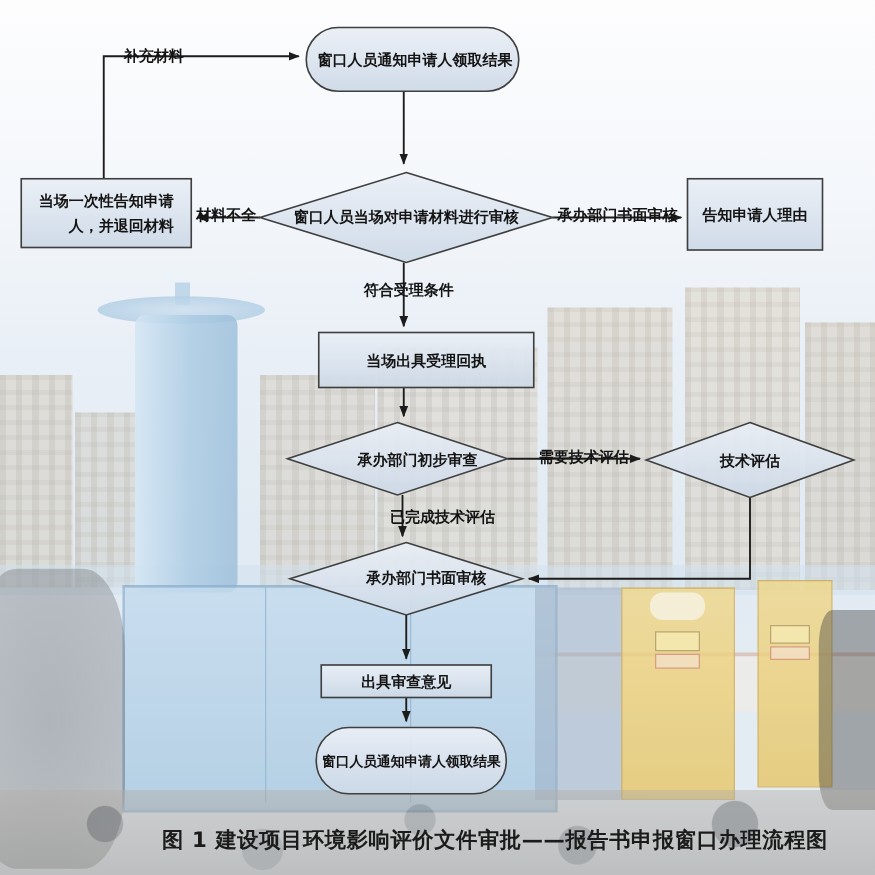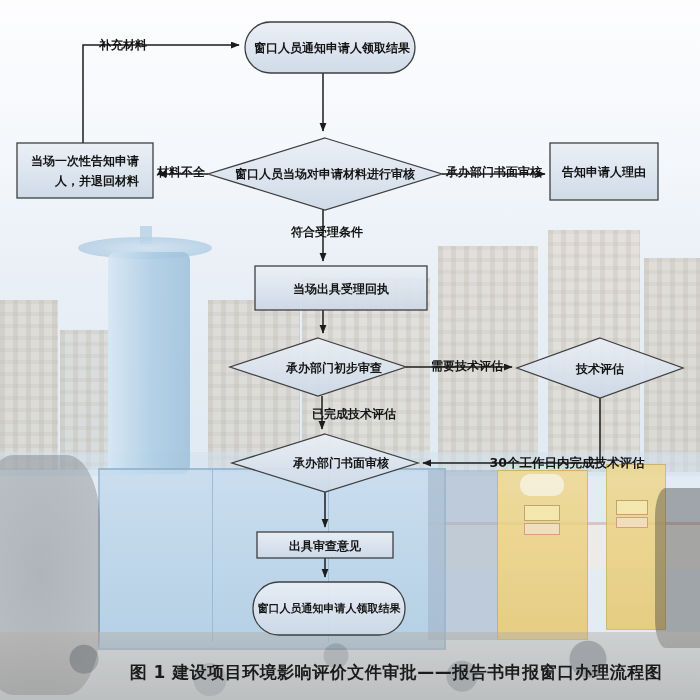--- a/index.html
+++ b/index.html
@@ -125,16 +125,15 @@
   <div class="label" style="left:341px;top:463px;">承办部门书面审核</div>
   <div class="label" style="left:325px;top:546px;">出具审查意见</div>
   <div class="label" style="left:329px;top:609px;font-size:11px;">窗口人员通知申请人领取结果</div>
 
   <div class="label" style="left:123px;top:45px;">补充材料</div>
   <div class="label" style="left:181px;top:172px;">材料不全</div>
   <div class="label" style="left:494px;top:172px;">承办部门书面审核</div>
   <div class="label" style="left:327px;top:232px;">符合受理条件</div>
   <div class="label" style="left:467px;top:366px;">需要技术评估</div>
   <div class="label" style="left:326px;top:414px;margin-left:28px;">已完成技术评估</div>
-  <div class="label" style="left:567px;top:463px;font-size:12.5px;">30个工作日内完成技术评估</div>
 
   <div id="caption">图 1 建设项目环境影响评价文件审批——报告书申报窗口办理流程图</div>
 </div>
 
 </body></html>

